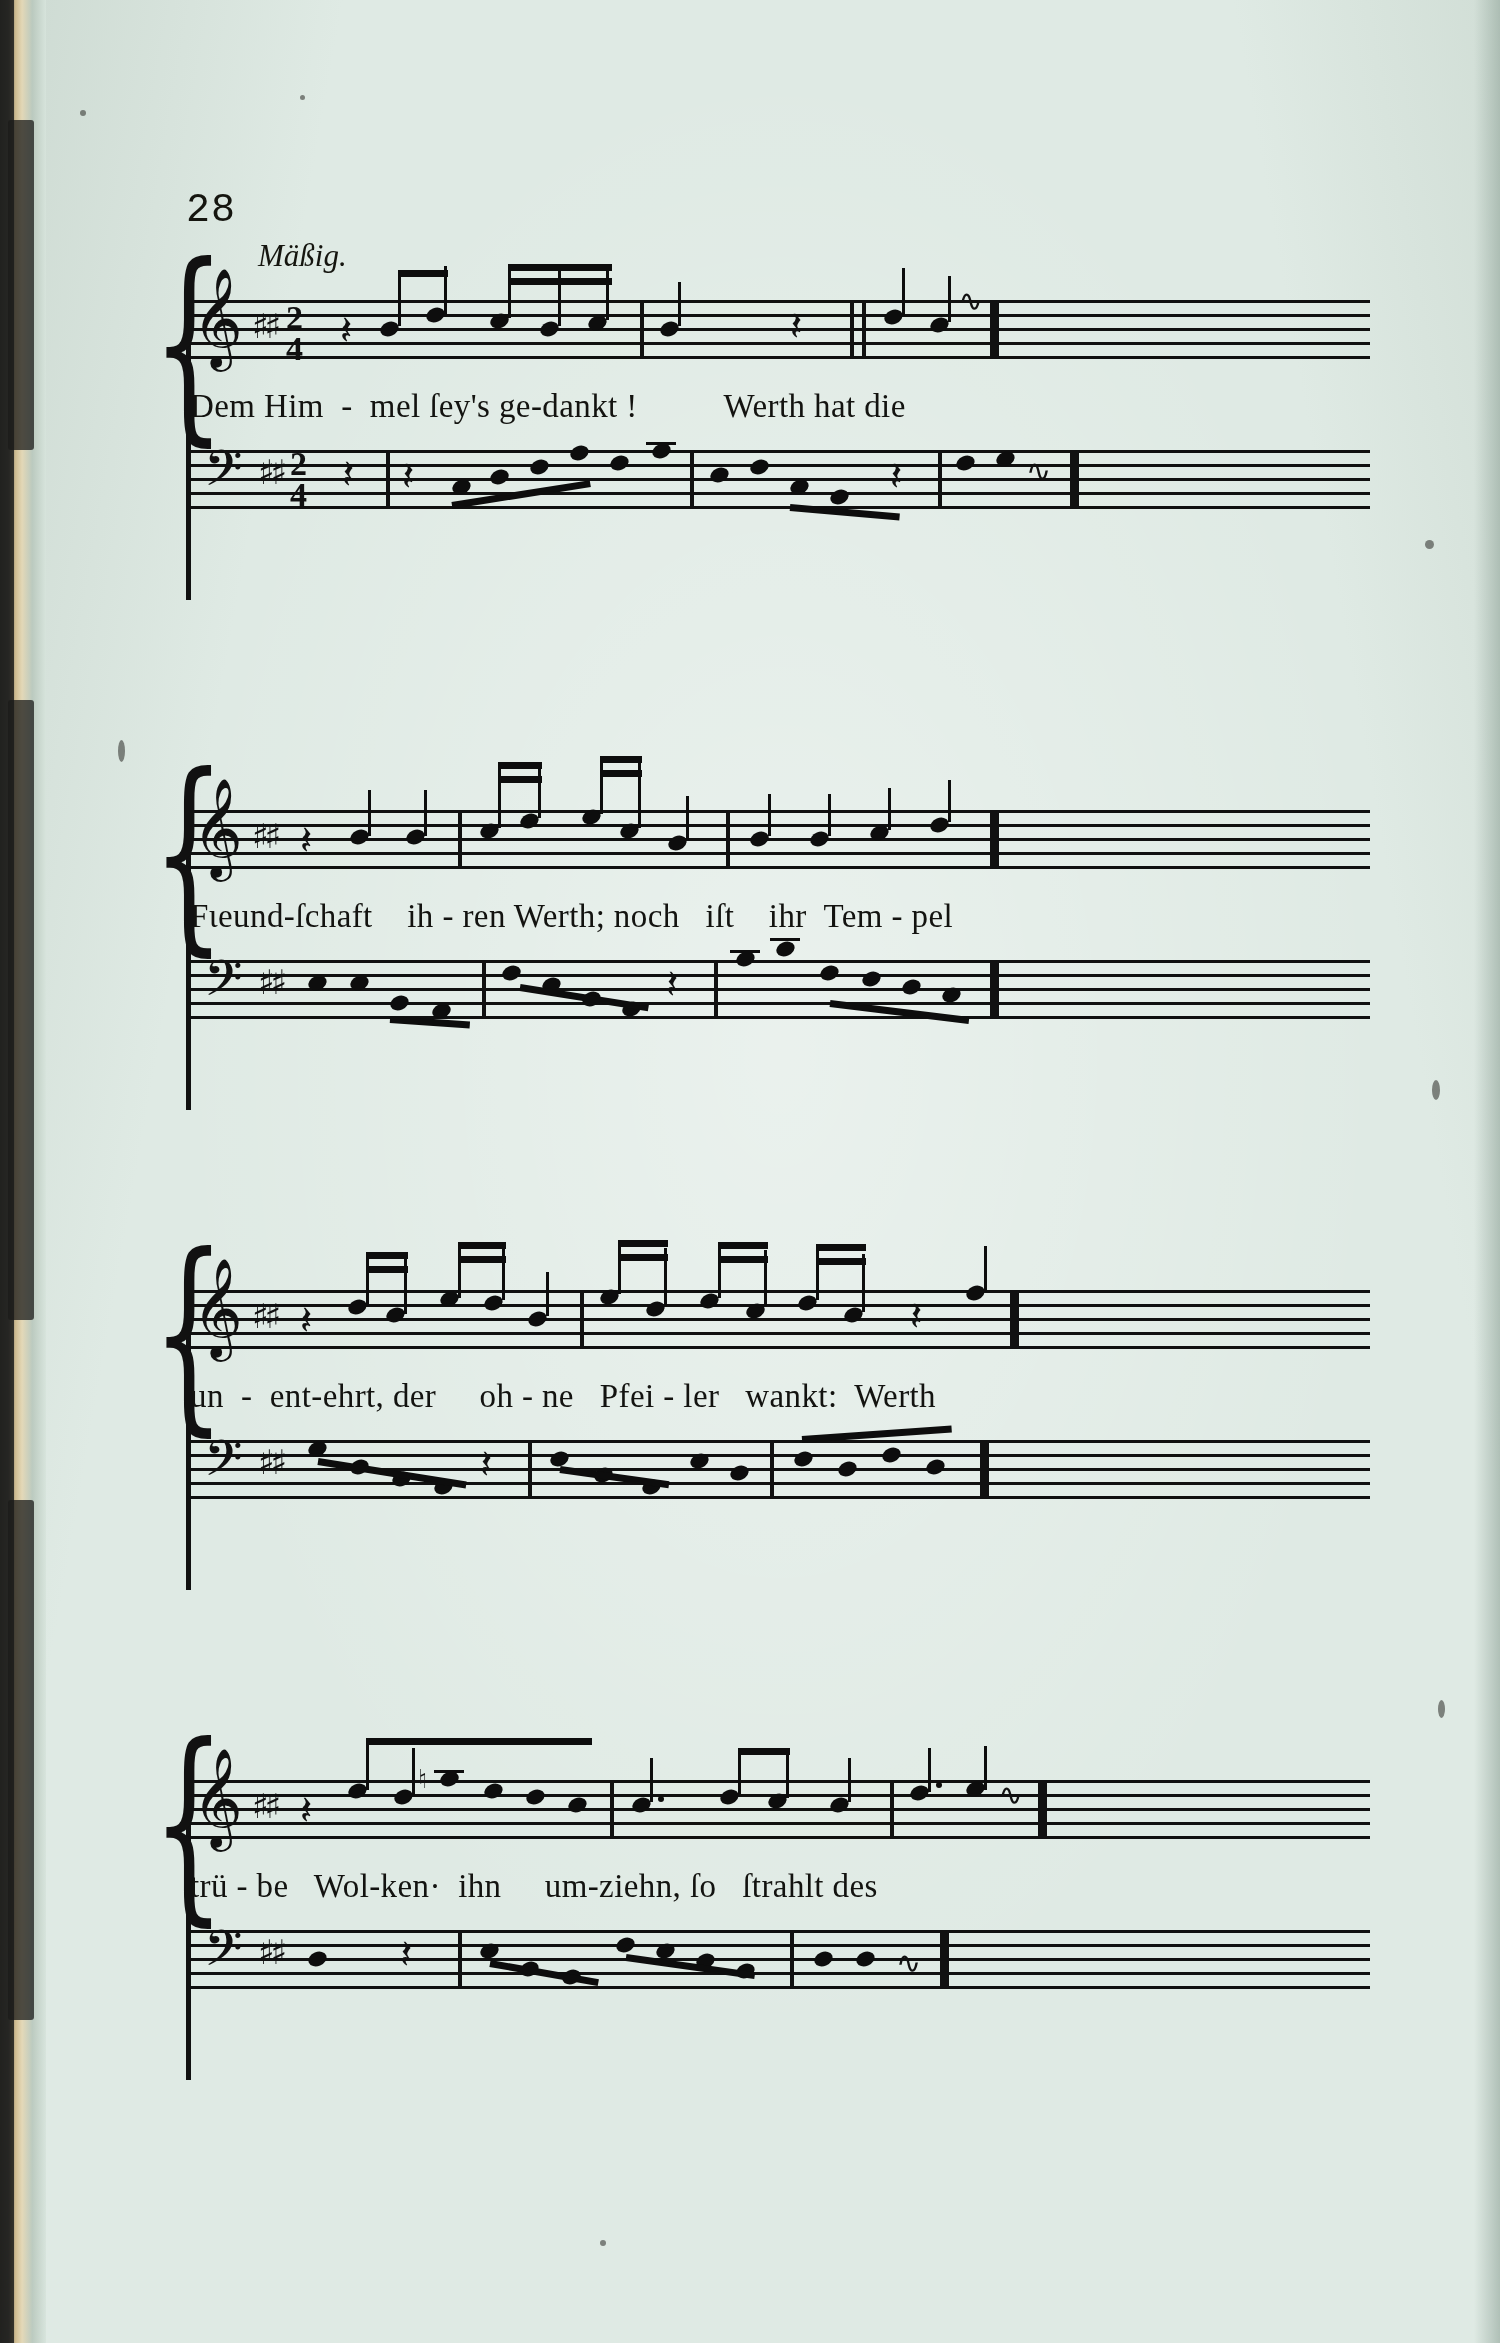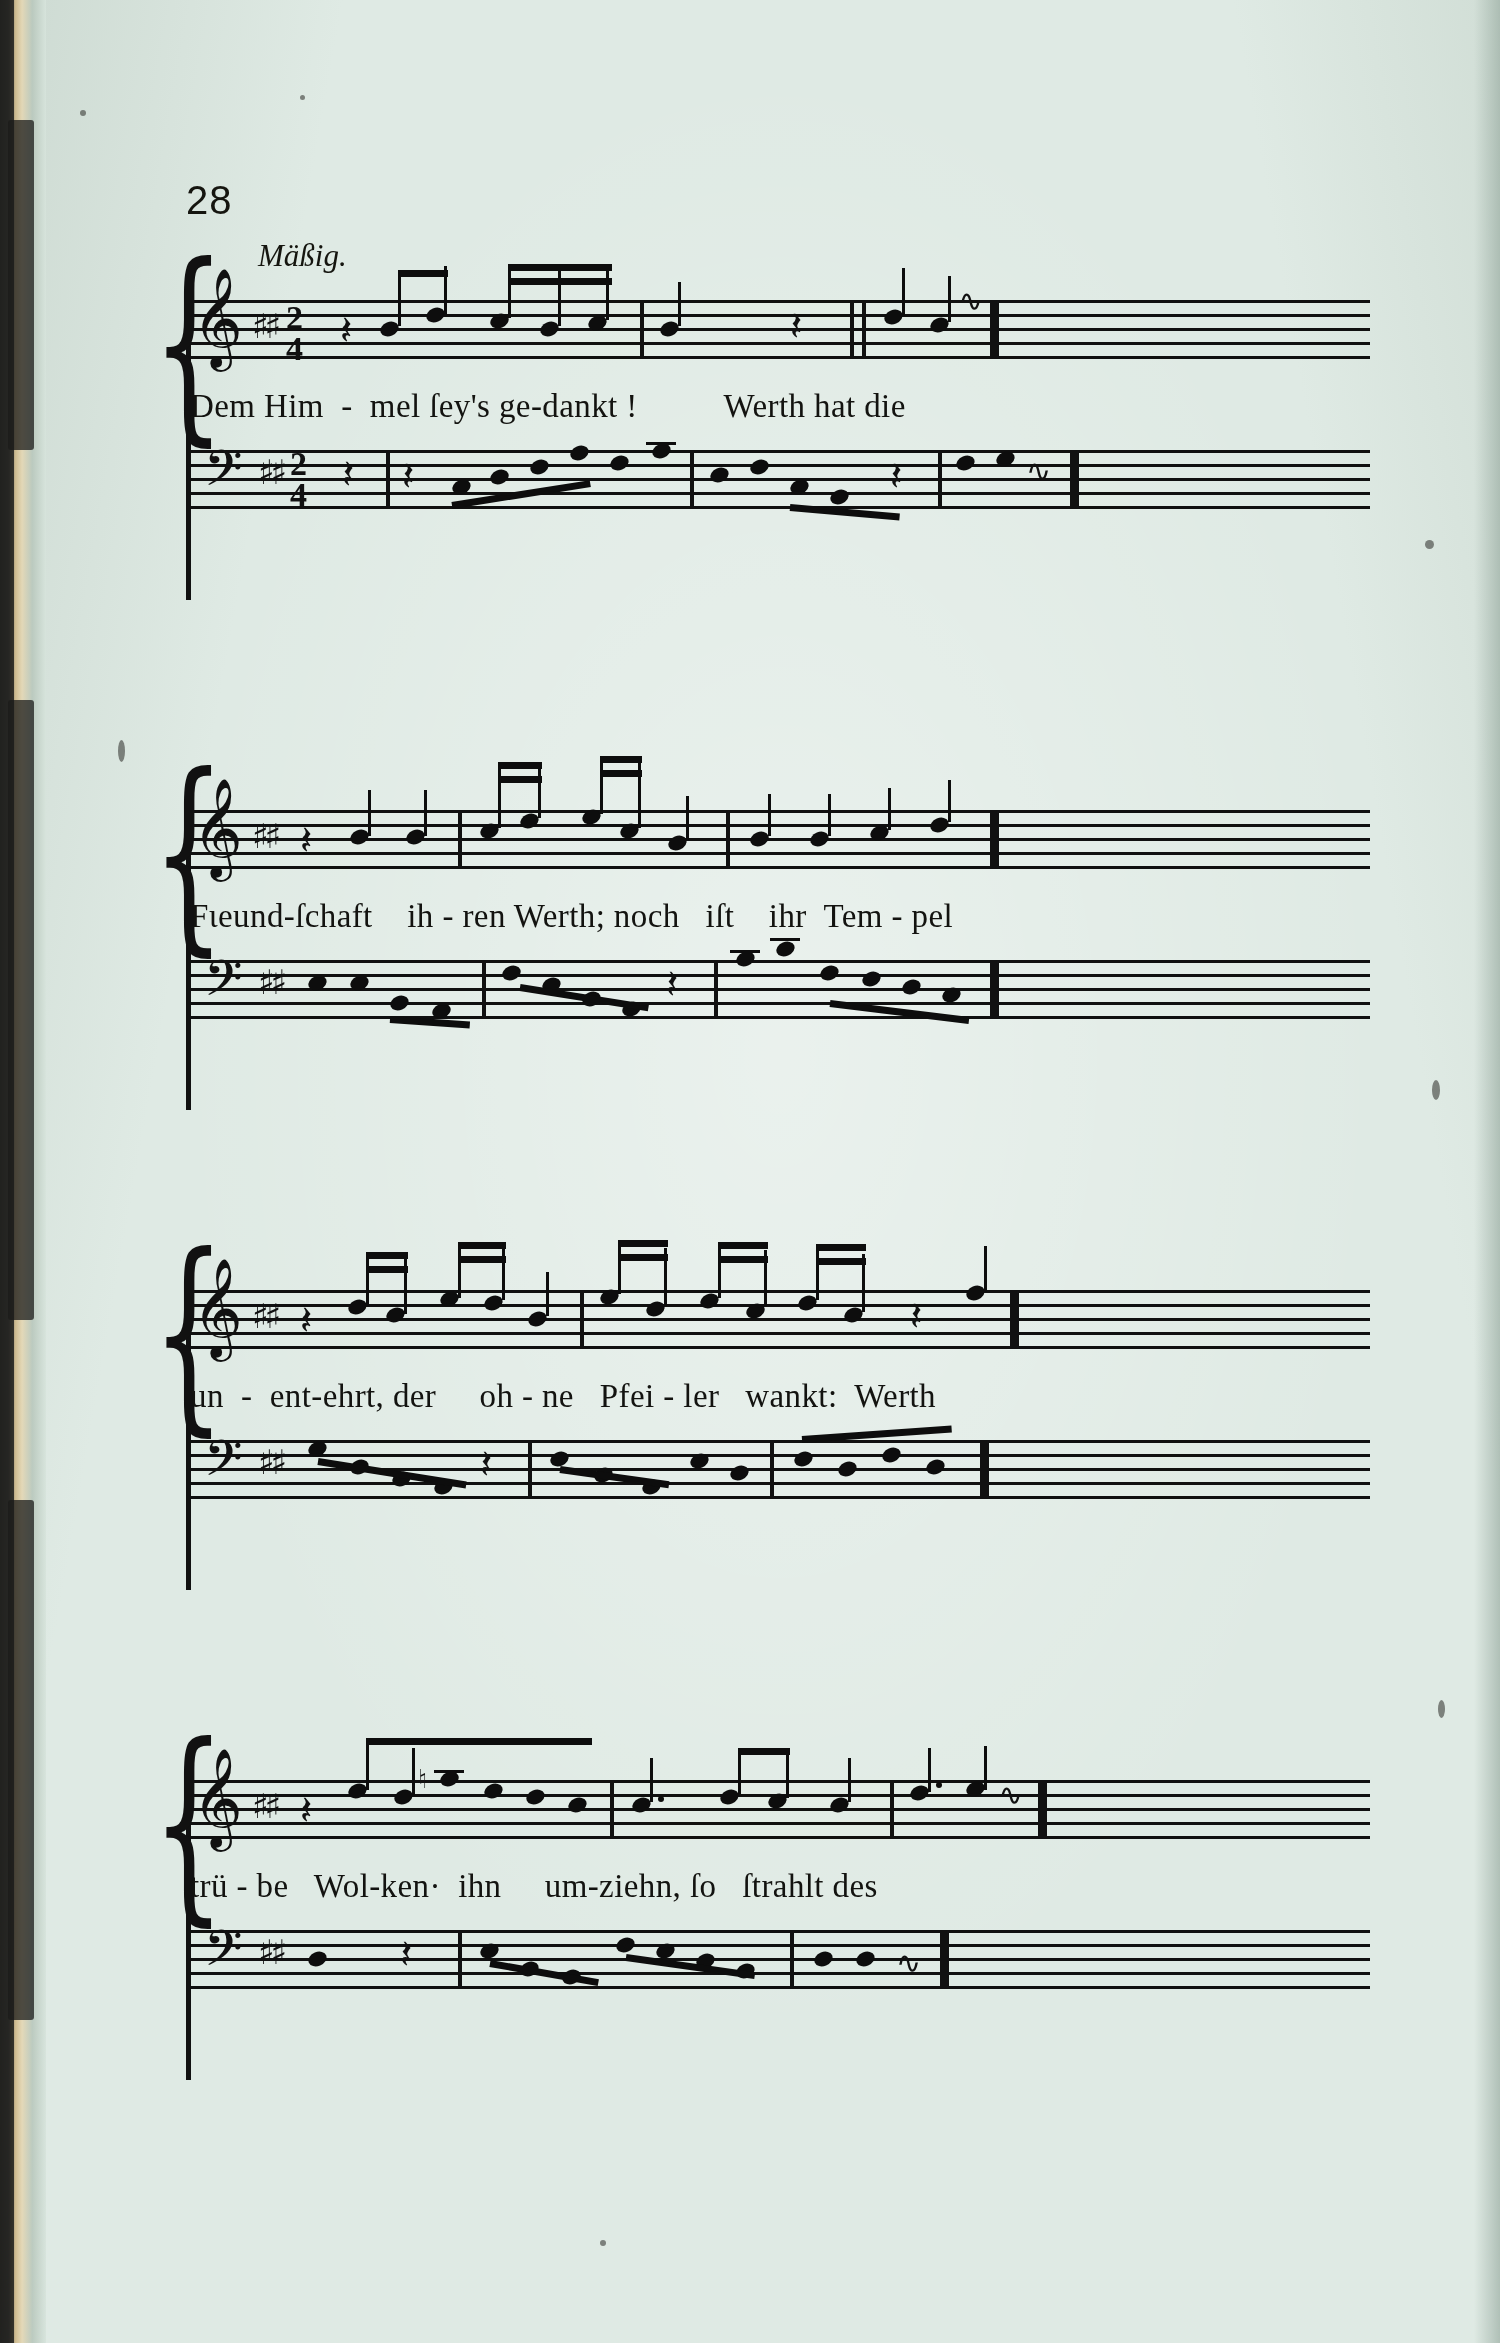--- a/index.html
+++ b/index.html
@@ -53,22 +53,22 @@
   .edge-right {
     position: absolute;
     right: 0; top: 0; bottom: 0;
     width: 26px;
     background: linear-gradient(270deg, rgba(160,178,168,0.75) 0%, rgba(223,234,228,0) 100%);
   }
 
   .folio {
     position: absolute;
     left: 186px;
-    top: 178px;
-    font-family: Liberation Sans, sans-serif;
+    top: 188px;
+    font-family: Liberation Mono, monospace;
     font-size: 40px;
     color: #15150f;
     letter-spacing: 1px;
   }
   .tempo {
     position: absolute;
     left: 258px;
     top: 238px;
     font-family: "Liberation Serif", serif;
     font-style: italic;

